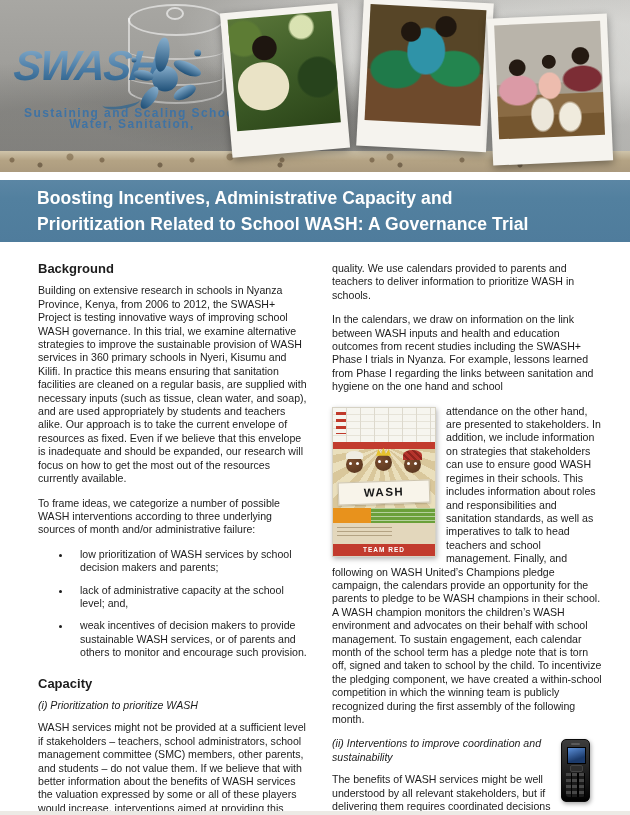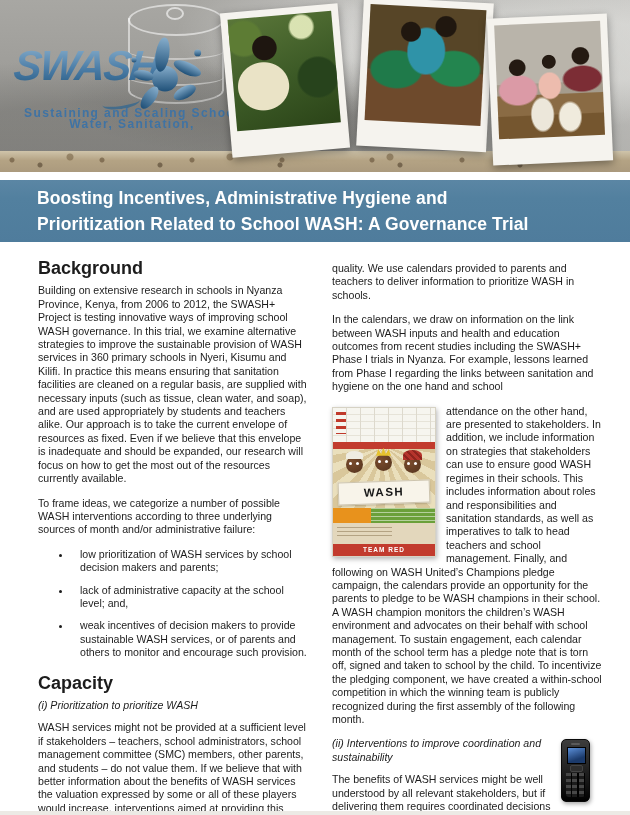--- a/index.html
+++ b/index.html
@@ -86,21 +86,21 @@
   .banner{
     margin-top:8px;height:62px;background:linear-gradient(180deg,#5b86a4,#52809f 30%,#4f7c9c);
     display:flex;flex-direction:column;justify-content:center;padding-left:37px;
   }
   .banner h1{margin:0;font-size:17.5px;line-height:26px;color:#ffffff;font-weight:bold;letter-spacing:.1px;}
 
   
   .columns{display:flex;gap:22px;padding:20px 26px 0 38px;}
   .col{width:284px;font-size:10.6px;line-height:13.4px;}
   .col p{margin:0 0 11px 0;}
-  h2.sec{font-size:18px;margin:0 0 9px 0;font-weight:bold;}
+  h2.sec{font-size:13px;margin:0 0 9px 0;font-weight:bold;}
   h2.sec-research{margin-top:17px;}
   h3.sub{font-size:10.6px;font-style:italic;font-weight:normal;margin:0 0 9px 0;line-height:13.4px;}
   ul.bullets{margin:0 0 12px 0;padding-left:34px;}
   ul.bullets li{margin-bottom:9px;padding-left:8px;}
 
   
   .cal-wrap{overflow:visible;}
   .calendar{width:102px;height:148px;float:left;margin:2px 10px 4px 0;background:#fbfaf5;border:1px solid #d6d2c4;box-shadow:1px 2px 5px rgba(0,0,0,.3);display:flex;flex-direction:column;}
   .cal-grid{height:34px;position:relative;background:
       repeating-linear-gradient(90deg, transparent 0 13px, #ddd9cd 13px 14px),
@@ -188,21 +188,21 @@
     </div>
     <div class="polaroid pol-3">
       <div class="photo photo-3"></div>
     </div>
 
     <div class="dirt-strip"></div>
   </header>
 
   <div class="banner">
     <h1>
-      <span>Boosting Incentives, Administrative Hygiene and</span><br>
+      <span>Boosting Incentives, Administrative Capacity and</span><br>
       <span>Prioritization Related to School WASH: A Governance Trial</span>
     </h1>
   </div>
 
   <main class="columns">
 
     <section class="col">
       <h2 class="sec">Background</h2>
       <p>Building on extensive research in schools in Nyanza Province, Kenya, from 2006 to 2012, the SWASH+ Project is testing innovative ways of improving school WASH governance. In this trial, we examine alternative strategies to improve the sustainable provision of WASH services in 360 primary schools in Nyeri, Kisumu and Kilifi.  In practice this means ensuring that sanitation facilities are cleaned on a regular basis, are supplied with necessary inputs (such as tissue, clean water, and soap), and are used appropriately by students and teachers alike.  Our approach is to take the current envelope of resources as fixed.  Even if we believe that this envelope is inadequate and should be expanded, our research will focus on how to get the most out of the resources currently available.</p>
       <p>To frame ideas, we categorize a number of possible WASH interventions according to three underlying sources of month and/or administrative failure:</p>

